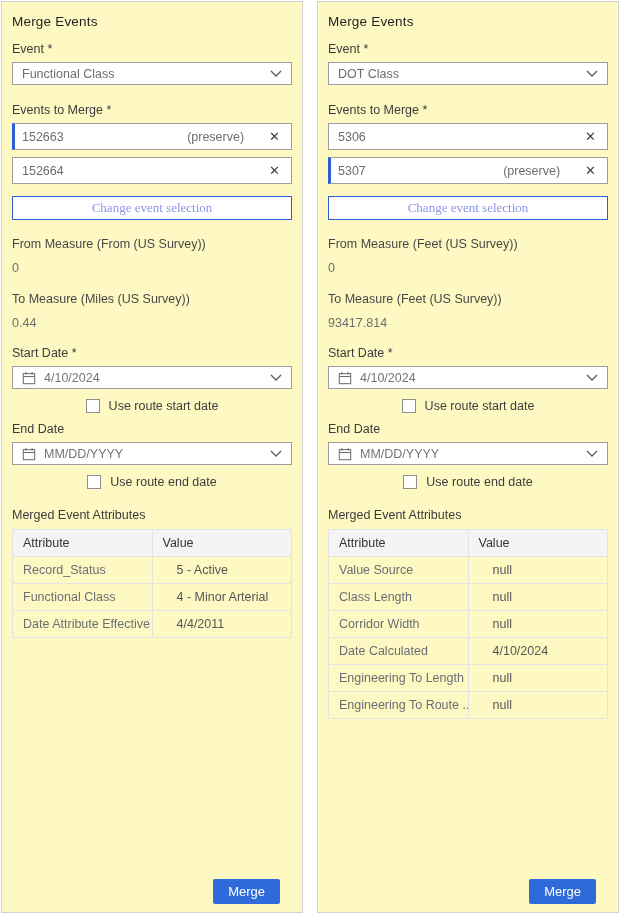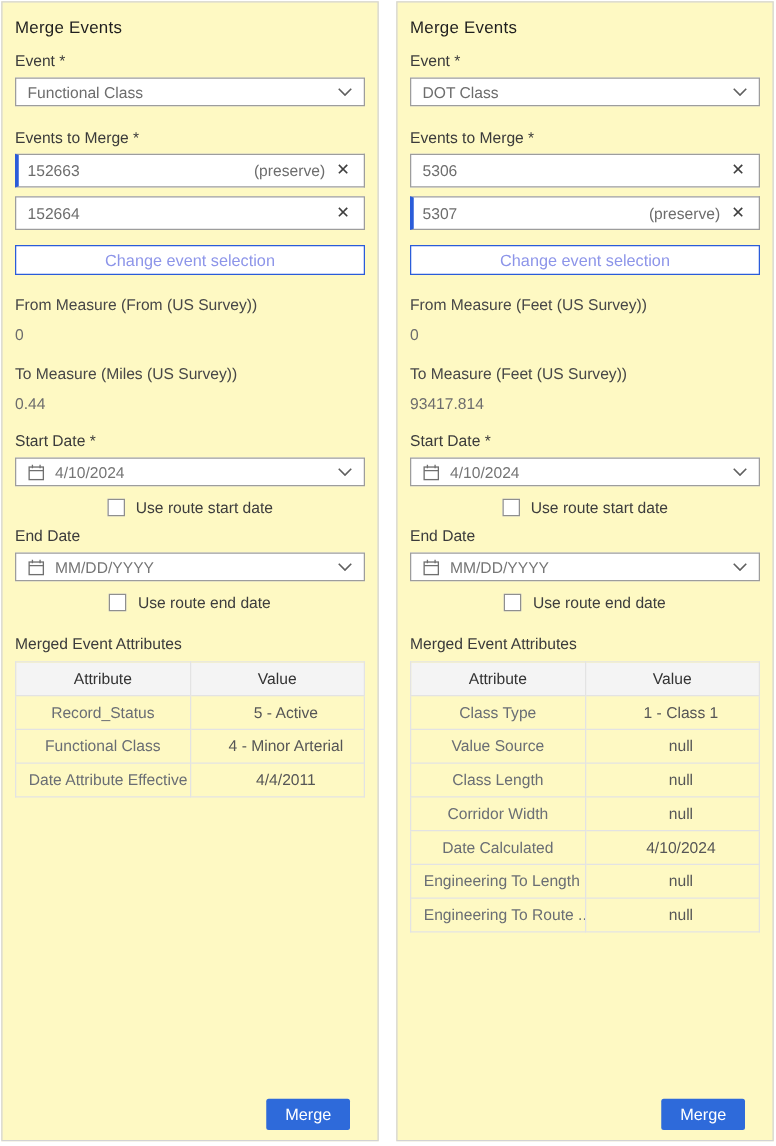--- a/index.html
+++ b/index.html
@@ -26,54 +26,54 @@
     border: 1px solid #9d9d9d; height: 23px;
     padding: 0 9px; font-size: 12.5px; color: #6d6d6d;
     background: #fff; cursor: pointer;
   }
   .select .chev { margin-left: auto; }
   .events-label { margin-top: 18px; }
   .event-input {
     display: flex; align-items: center;
     border: 1px solid #9d9d9d; height: 27px;
     padding: 0 9px; margin-bottom: 7px;
-    font-size: 12.5px; color: #6d6d6d; background: #fff;
+    font-size: 12.5px; color: #6d6d6d; background: #fff; gap: 16px;
   }
   .event-input.preserve { border-left: 3px solid var(--accent); padding-left: 7px; }
   .event-input .grow { flex: 1; }
   .preserve-label { color: #6d6d6d; margin-right: 7px; font-size: 12.5px; }
   .x-btn {
     color: #3f3f3f; font-size: 13px; line-height: 1;
     cursor: pointer; padding: 1px 2px; font-family: "DejaVu Sans", sans-serif;
   }
   .change-btn {
     width: 100%; height: 24px; margin-top: 5px;
     border: 1px solid var(--accent); background: #fff;
     color: var(--link); font-size: 13px;
-    font-family: Liberation Sans, sans-serif; cursor: pointer;
+    font-family: Liberation Serif, serif; cursor: pointer;
   }
   .measure-label { font-size: 12.5px; color: #474747; margin-top: 17px; }
   .measure-value { font-size: 12.5px; color: #6d6d6d; margin-top: 10px; }
   .date-label { margin-top: 16px; }
   .date-input {
     display: flex; align-items: center; gap: 8px;
     border: 1px solid #9d9d9d; height: 23px;
     padding: 0 9px; font-size: 12.5px; color: #757575;
     background: #fff; cursor: pointer;
   }
   .date-input .chev { margin-left: auto; }
   .checkbox-row {
     display: flex; align-items: center; gap: 9px;
     margin: 10px 0 2px; font-size: 12.5px; color: #3d3d3d; justify-content: center;
   }
   .checkbox { width: 14px; height: 14px; border: 1px solid #8f8f8f; background: #fff; cursor: pointer; flex: 0 0 auto; }
   .end-date-label { margin-top: 9px; }
   .table-title { font-size: 12.5px; color: #3b3b3b; margin: 19px 0 7px; }
   table { width: 100%; border-collapse: collapse; font-size: 12.5px; table-layout: fixed; }
-  th, td { border: 1px solid #e3e3e3; text-align: center; padding: 6px 10px; overflow: hidden; white-space: nowrap; }
+  th, td { border: 1px solid #e3e3e3; text-align: left; padding: 6px 10px; overflow: hidden; white-space: nowrap; }
   th { background: #f4f4f4; color: #333; font-weight: 400; }
   td.attr { color: #6a6e74; }
   td.val { color: #565656; padding-left: 24px; }
   col.c1 { width: 50%; }
   .merge-btn {
     position: absolute; right: 22px; bottom: 8px;
     background: var(--accent-solid); color: #fff;
     border: none; border-radius: 2px;
     font-size: 13px; padding: 5px 15px;
     font-family: "Liberation Sans", sans-serif; cursor: pointer;
@@ -290,24 +290,20 @@
           <col class="c1">
           <col>
         </colgroup>
       <thead>
         <tr>
           <th>Attribute</th>
           <th>Value</th>
         </tr>
       </thead>
       <tbody>
-        <tr>
-            <td class="attr">Class Type</td>
-            <td class="val">1 - Class 1</td>
-          </tr>
           <tr>
             <td class="attr">Value Source</td>
             <td class="val">null</td>
           </tr>
           <tr>
             <td class="attr">Class Length</td>
             <td class="val">null</td>
           </tr>
           <tr>
             <td class="attr">Corridor Width</td>

